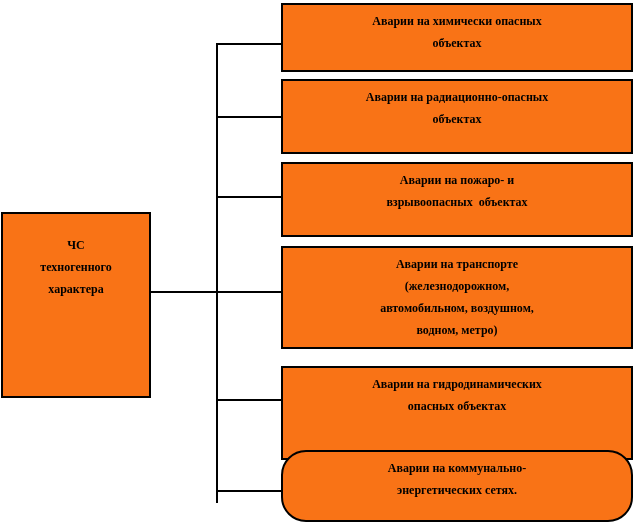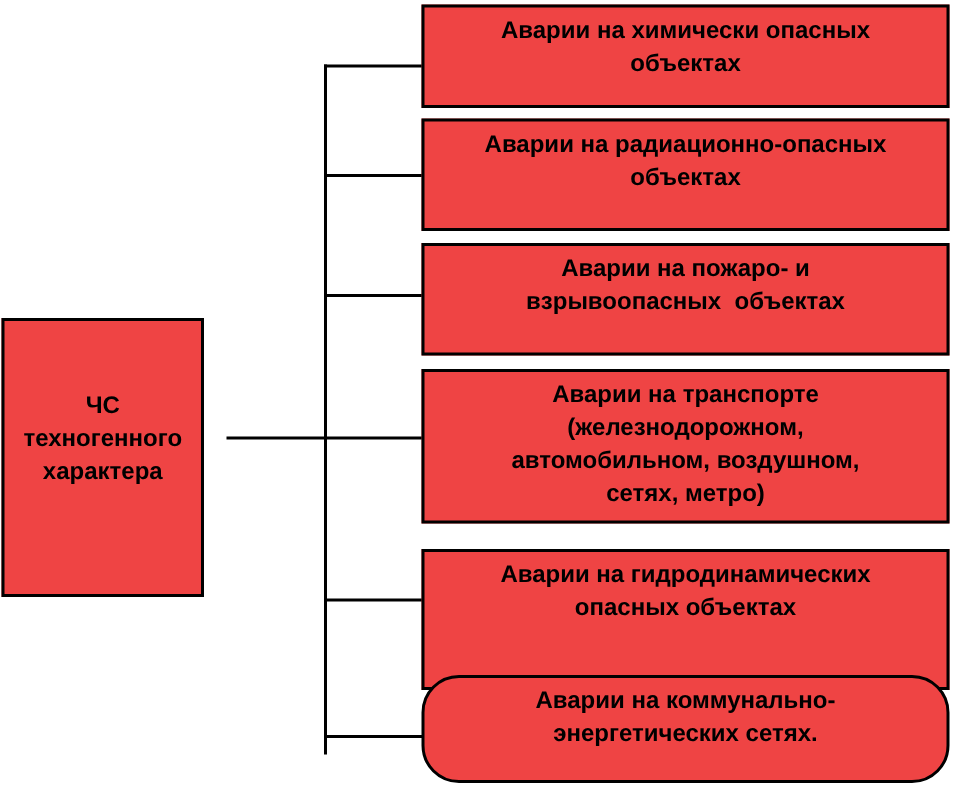--- a/index.html
+++ b/index.html
@@ -14,37 +14,38 @@
     background: #ffffff;
     font-family: "Liberation Sans", sans-serif;
     font-weight: bold;
     color: #000000;
     overflow: hidden;
   }
   .box {
     position: absolute;
     box-sizing: border-box;
     border: 2px solid #000000;
-    background: #ef4444;
+    background: #f97316;
     text-align: center;
-    font-size: 16px;
+    font-size: 12px;
     line-height: 22px;
     white-space: pre-wrap;
+    font-family: Liberation Serif, serif;
   }
   .branch-box {
     left: 281px;
     width: 352px;
     padding-top: 5px;
   }
   .root-box {
     left: 1px;
     top: 212px;
-    width: 135px;
+    width: 150px;
     height: 186px;
-    padding-top: 46px;
+    padding-top: 20px;
   }
   .line {
     position: absolute;
     background: #000000;
   }
 </style>
 </head>
 <body>
 
 <div class="canvas">
@@ -66,21 +67,21 @@
 
   <div class="box branch-box" style="top:79px; height:75px;text-align:center;">Аварии на радиационно-опасных
 объектах</div>
 
   <div class="box branch-box" style="top:162px; height:75px;">Аварии на пожаро- и
 взрывоопасных  объектах</div>
 
   <div class="box branch-box" style="top:246px; height:103px;">Аварии на транспорте
 (железнодорожном,
 автомобильном, воздушном,
-сетях, метро)</div>
+водном, метро)</div>
 
   <div class="box branch-box" style="top:366px; height:94px;">Аварии на гидродинамических
 опасных объектах</div>
 
   <div class="box branch-box" style="top:450px; height:72px;border-radius:25px;">Аварии на коммунально-
 энергетических сетях.</div>
 
 </div>
 
 </body></html>

